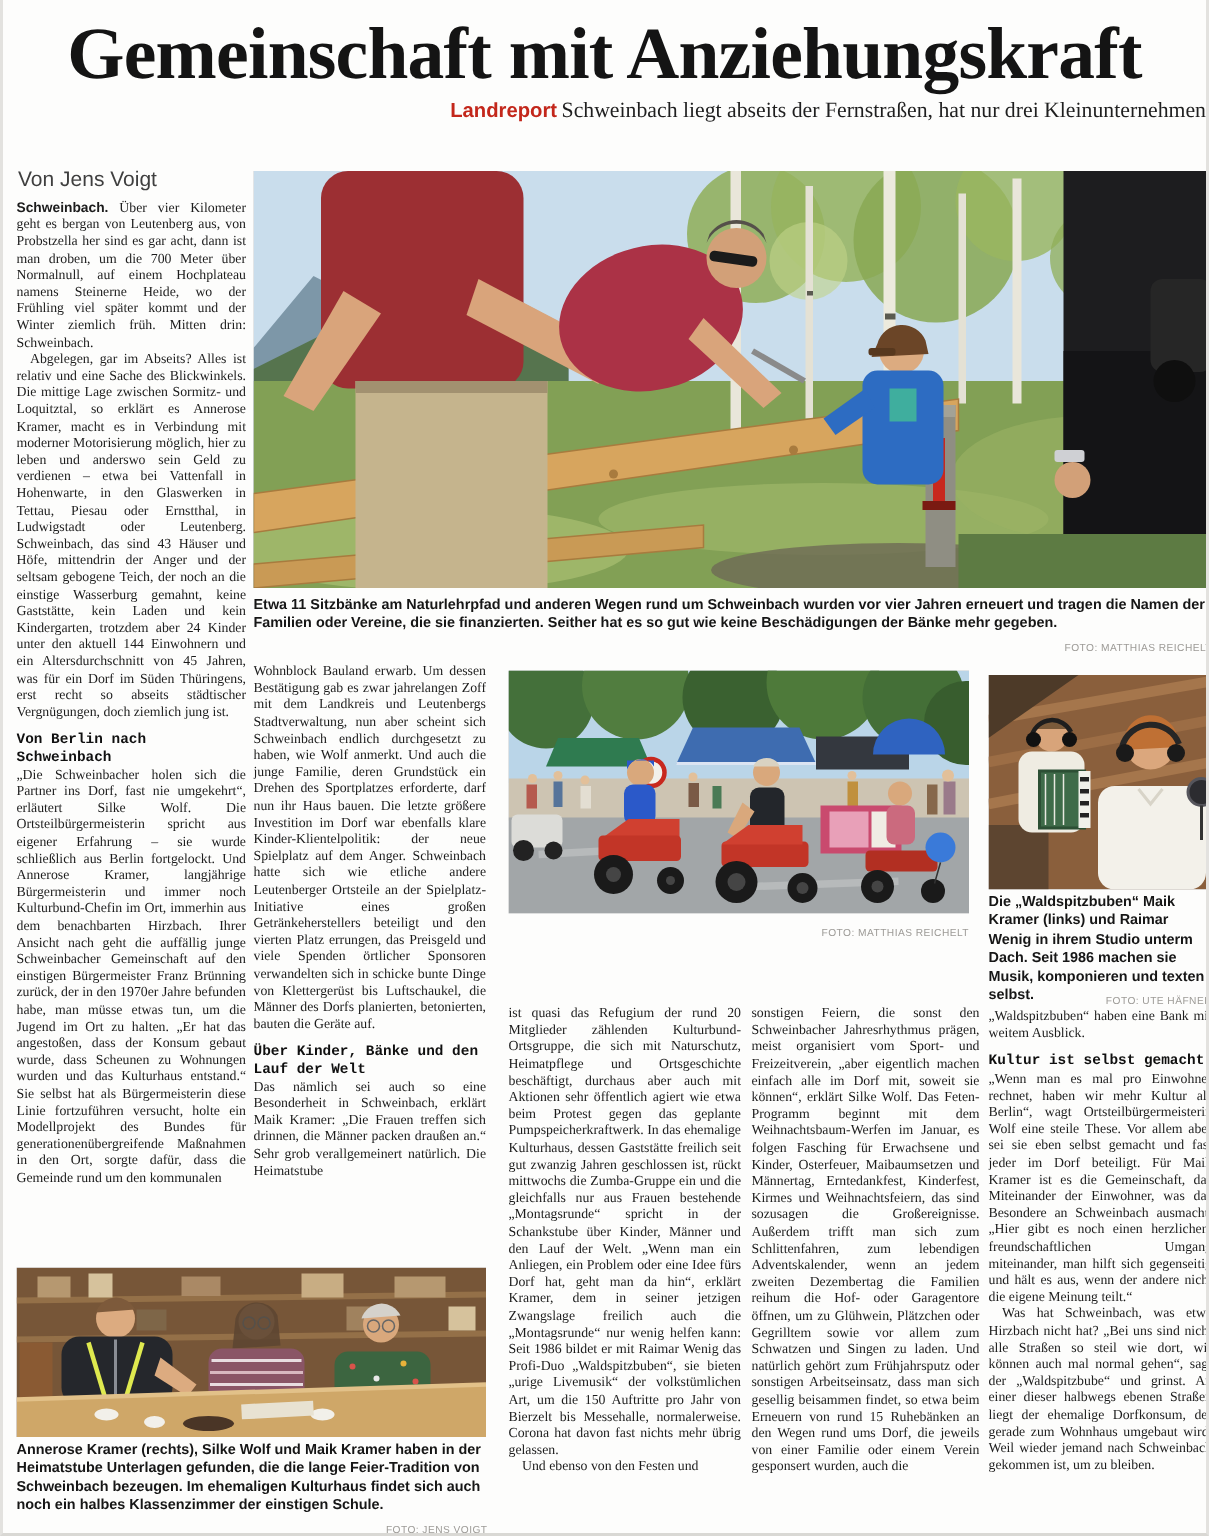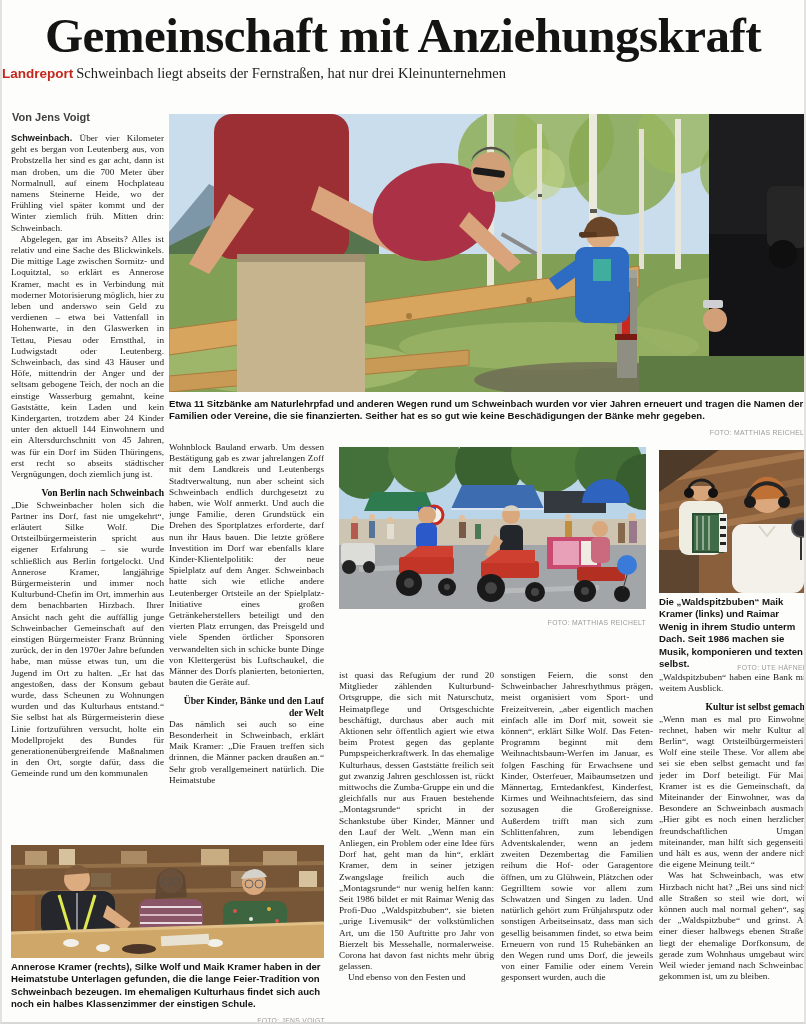--- a/index.html
+++ b/index.html
@@ -10,39 +10,39 @@
     border-left:2px solid #e3e2df; border-right:2px solid #e3e2df; border-bottom:2px solid #d9d8d4;
     font-family:"Liberation Serif", serif; color:#1d1d1d;
   }
   .abs { position:absolute; }
   .headline {
     top:14px; left:0; width:100%; text-align:center;
     font-family:"Liberation Serif", serif; font-weight:bold;
     font-size:49px; line-height:44px; letter-spacing:-0.5px; color:#141414;
   }
   .subhead {
-    top:64px; left:0; width:100%; text-align:left;
+    top:64px; left:0; width:100%; text-align:right;
     font-size:14.5px; line-height:19px; color:#1f1f1f;
   }
   .kicker {
     font-family:"Liberation Sans", sans-serif; font-weight:bold;
     font-size:13.5px; color:#c3271b; padding-right:3px;
   }
-  .byline { left:10px; top:111px; font-family:"Liberation Sans", sans-serif; font-size:11px; color:#3f3f3f;font-weight:bold; }
+  .byline { left:10px; top:111px; font-family:"Liberation Sans", sans-serif; font-size:14px; color:#3f3f3f; }
   .col {
     font-size:9.2px; line-height:11.2px; text-align:justify; overflow:hidden;
     hyphens:auto; -webkit-hyphens:auto; color:#1c1c1c;
   }
   .col p { margin:0; }
   .col p.ind { text-indent:9px; }
   .lead { font-family:"Liberation Sans", sans-serif; font-weight:bold; font-size:9.2px; }
   .shead {
-    font-family:Liberation Serif, serif; font-weight:bold;
+    font-family:Liberation Mono, monospace; font-weight:bold;
     font-size:9.6px; line-height:11.2px; color:#101010;
-    margin:7px 0 1px 0; text-align:right;
+    margin:7px 0 1px 0; text-align:left;
   }
   .cap {
     font-family:"Liberation Sans", sans-serif; font-weight:bold;
     font-size:9.6px; line-height:12.4px; color:#161616; text-align:left; overflow:hidden;
   }
   .credit {
     float:right; font-family:"Liberation Sans", sans-serif; font-weight:normal;
     font-size:6.8px; letter-spacing:0.3px; color:#9d9b97; margin:4px 0 0 8px;
   }
   .photo { overflow:hidden; background:#cfcfcf; }

